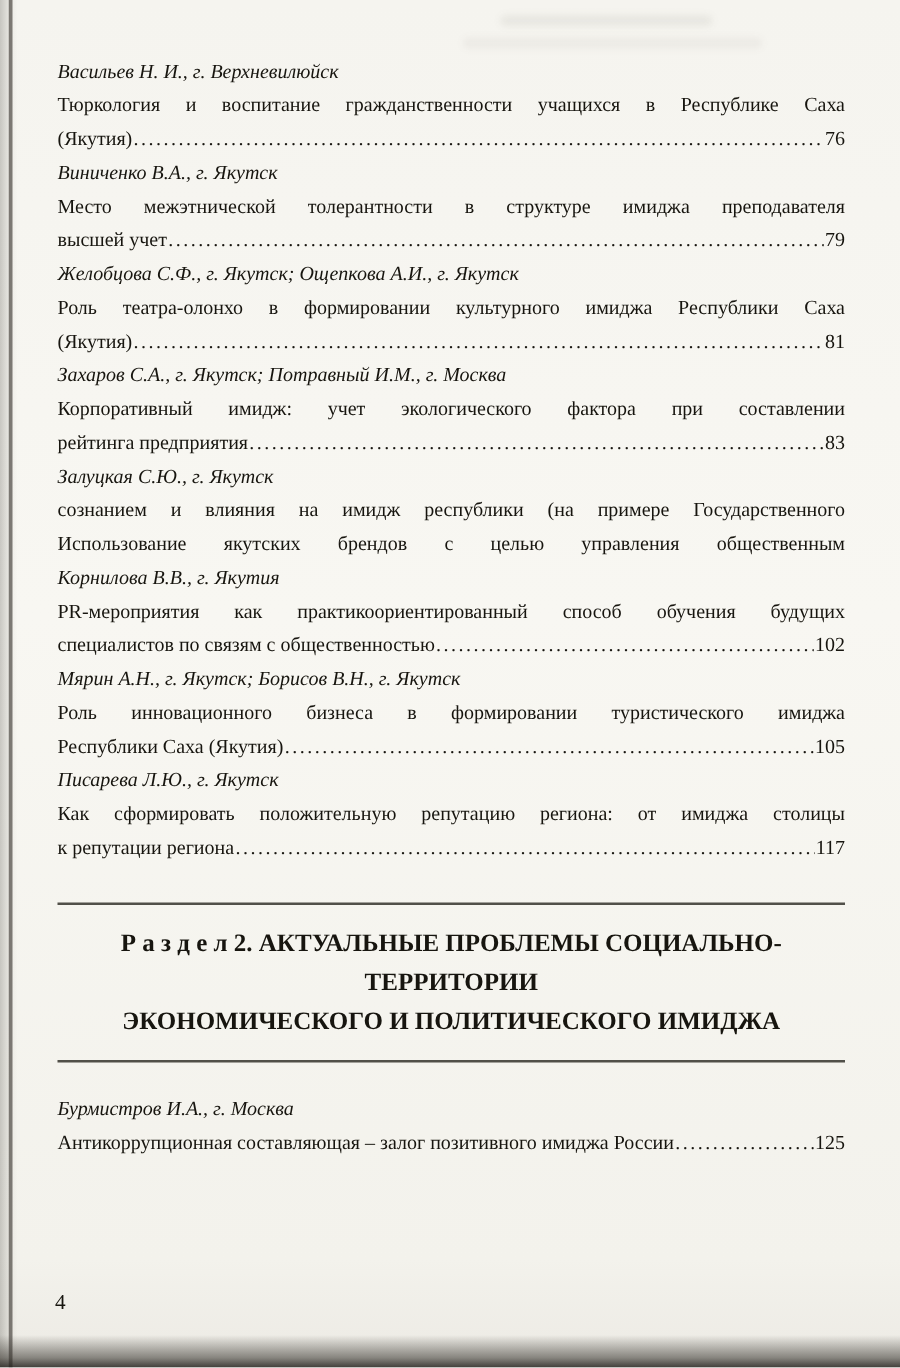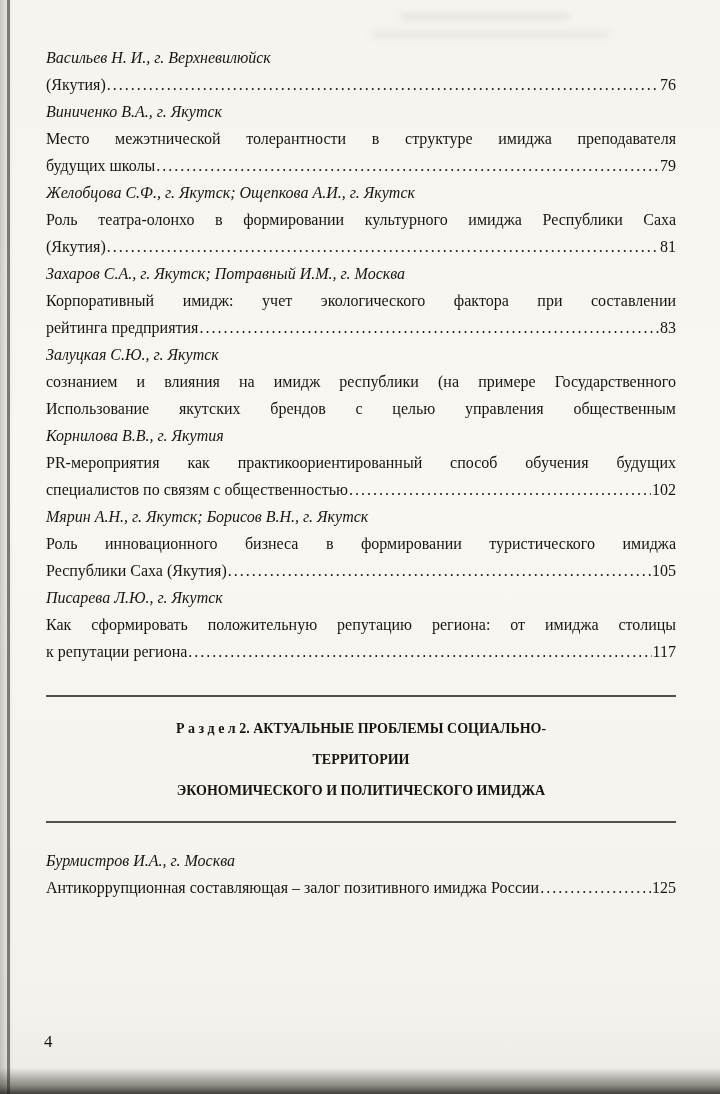--- a/index.html
+++ b/index.html
@@ -50,53 +50,54 @@
     letter-spacing: 2px;
   }
   .pg { white-space: nowrap; }
 
   .rule {
     border: 0; height: 2px; background: #34322c; margin-top: 30px; opacity: .85;
   }
   .rule-2 { margin-top: 15px; }
   .sec-heading {
     margin-top: 16px; font-weight: bold; text-align: center;
-    font-size: 14px; line-height: 31px;
+    font-size: 20px; line-height: 31px;
   }
   .sec-entries { margin-top: 24px; }
 
   .footer-pagenum {
     position: absolute; left: 44px; top: 1032px; font-size: 17px;
   }
 </style>
 </head>
 <body>
 
 <div class="scan-edge-left-soft"></div>
 <div class="scan-edge-left"></div>
 <div class="scan-bleed bleed-1"></div>
 <div class="scan-bleed bleed-2"></div>
 
 <div class="page-inner">
   <div class="toc">
 
     <div class="entry">
       <div class="authors">Васильев Н. И., г. Верхневилюйск</div>
+      <div class="t-line">Тюркология и воспитание гражданственности учащихся в Республике Саха</div>
       <div class="t-last">
         <span class="txt">(Якутия)</span>
         <span class="leader"></span>
         <span class="pg">76</span>
       </div>
     </div>
 
     <div class="entry">
       <div class="authors">Виниченко В.А., г. Якутск</div>
       <div class="t-line">Место межэтнической толерантности в структуре имиджа преподавателя</div>
       <div class="t-last">
-        <span class="txt">будущих школы</span>
+        <span class="txt">высшей учет</span>
         <span class="leader"></span>
         <span class="pg">79</span>
       </div>
     </div>
 
     <div class="entry">
       <div class="authors">Желобцова С.Ф., г. Якутск; Ощепкова А.И., г. Якутск</div>
       <div class="t-line">Роль театра-олонхо в формировании культурного имиджа Республики Саха</div>
       <div class="t-last">
         <span class="txt">(Якутия)</span>

